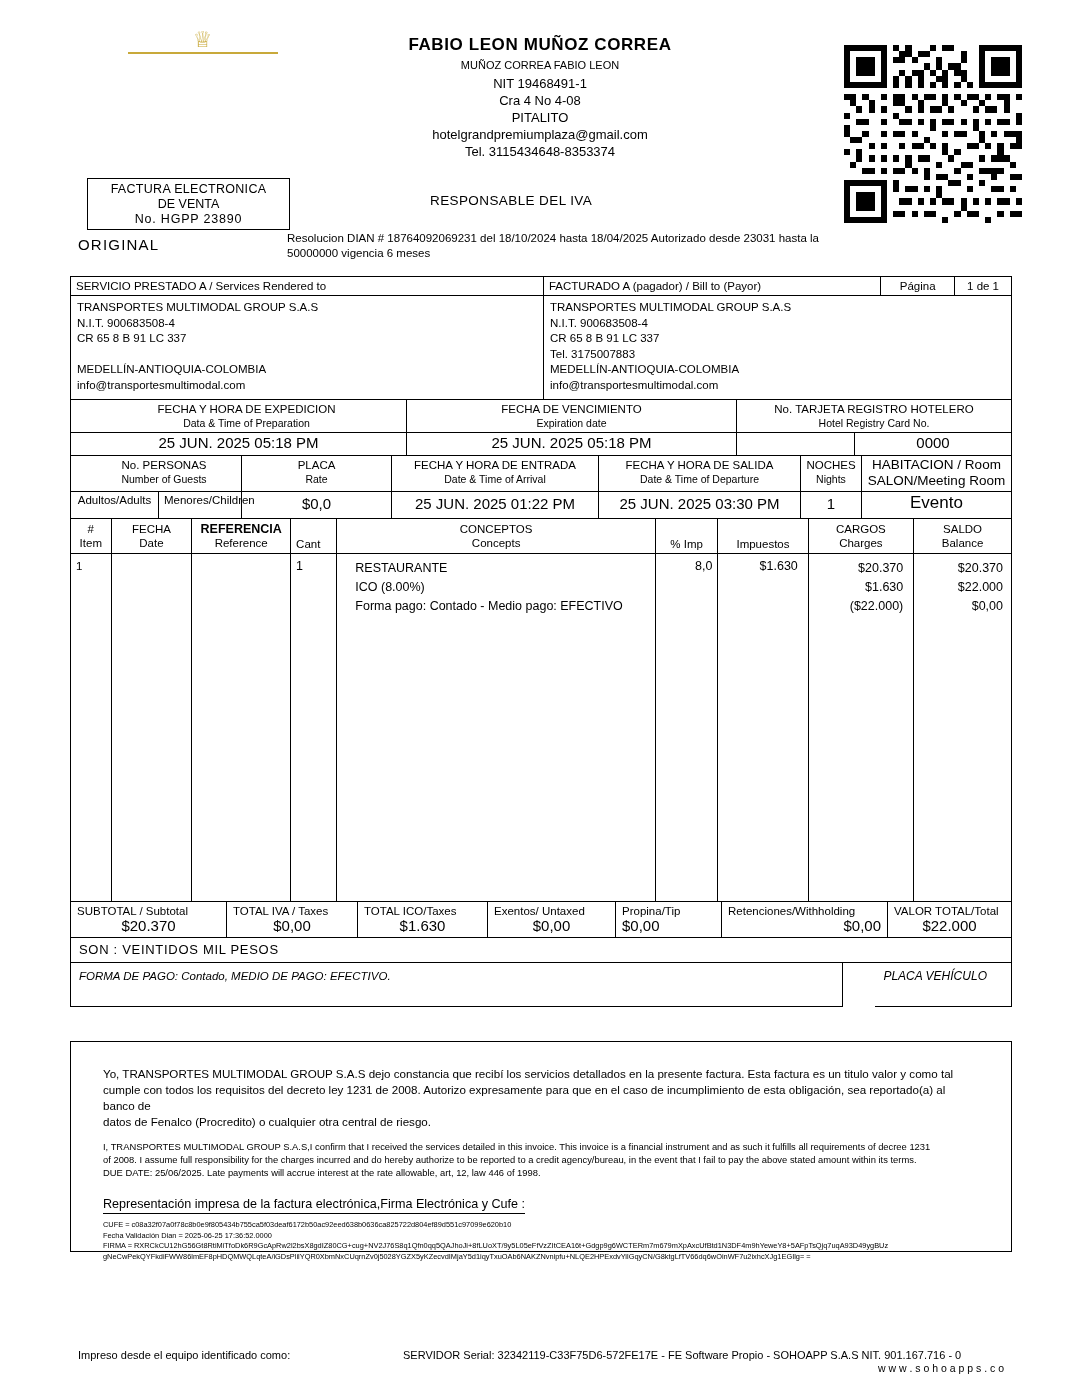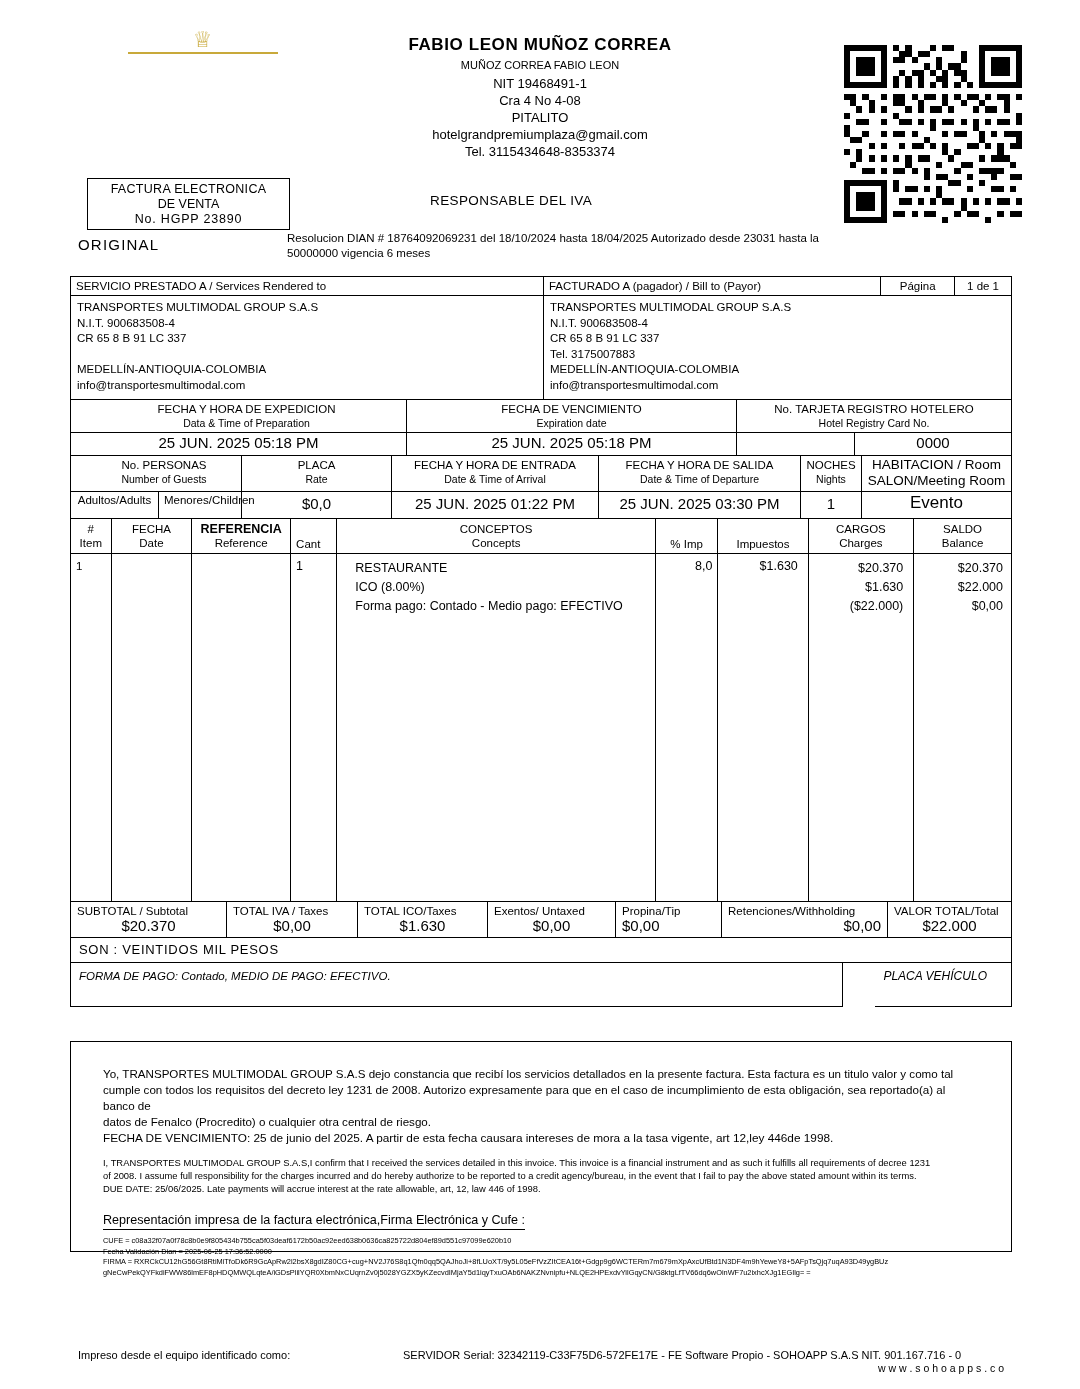--- a/index.html
+++ b/index.html
@@ -617,21 +617,20 @@
     <div class="row pago-row">
       <div class="cell" style="width:800px;padding:6px 8px;font-size:11.5px;">FORMA DE PAGO: Contado, MEDIO DE PAGO: EFECTIVO.</div>
       <div class="cell" style="width:140px;padding:6px 8px;font-size:12px;margin-left:32px;">PLACA VEHÍCULO</div>
     </div>
   </div>
 
   <div class="legal">
     <p class="es">Yo, TRANSPORTES MULTIMODAL GROUP S.A.S dejo constancia que recibí los servicios detallados en la presente factura. Esta factura es un titulo valor y como tal</p>
     <p class="es">cumple con todos los requisitos del decreto ley 1231 de 2008. Autorizo expresamente para que en el caso de incumplimiento de esta obligación, sea reportado(a) al banco de</p>
     <p class="es">datos de Fenalco (Procredito) o cualquier otra central de riesgo.</p>
-    <p class="venc">FECHA DE VENCIMIENTO: 25 de junio del 2025. A partir de esta fecha causara intereses de mora a la tasa vigente, art 12,ley 446de 1998.</p>
     <p class="en">I, TRANSPORTES MULTIMODAL GROUP S.A.S,I confirm that I received the services detailed in this invoice. This invoice is a financial instrument and as such it fulfills all requirements of decree 1231</p>
     <p class="en" style="margin-top:0;">of 2008. I assume full responsibility for the charges incurred and do hereby authorize to be reported to a credit agency/bureau, in the event that I fail to pay the above stated amount within its terms.</p>
     <p class="en" style="margin-top:0;">DUE  DATE: 25/06/2025. Late payments will accrue interest at the rate allowable, art, 12, law 446 of 1998.</p>
     <div class="rep">Representación impresa de la factura electrónica,Firma Electrónica y Cufe :</div>
     <div class="cufe">CUFE = c08a32f07a0f78c8b0e9f805434b755ca5f03deaf6172b50ac92eed638b0636ca825722d804ef89d551c97099e620b10</div>
     <div class="cufe" style="margin-top:0;">Fecha Validación Dian = 2025-06-25 17:36:52.0000</div>
     <div class="cufe" style="margin-top:0;">FIRMA  = RXRCkCU12hG56Gt8RtiMiTfoDk6R9GcApRw2l2bsX8gdIZ80CG+cug+NV2J76S8q1Qfn0qq5QAJhoJi+8fLUoXT/9y5L05eFfVzZItCEA16t+Gdgp9g6WCTERm7m679mXpAxcUfBtd1N3DF4m9hYeweY8+5AFpTsQjq7uqA93D49ygBUz</div>
     <div class="cufe" style="margin-top:0;">gNeCwPekQYFkdiFWW86lmEF8pHDQMWQLqteA/iGDsPlilYQR0XbmNxCUqrnZv0j5028YGZX5yKZecvdIMjaY5d1iqyTxuOAb6NAKZNvnipfu+NLQE2HPExdvYilGqyCN/G8ktgLfTV66dq6wOinWF7u2ixhcXJg1EGIlg= =</div>
   </div>
 

